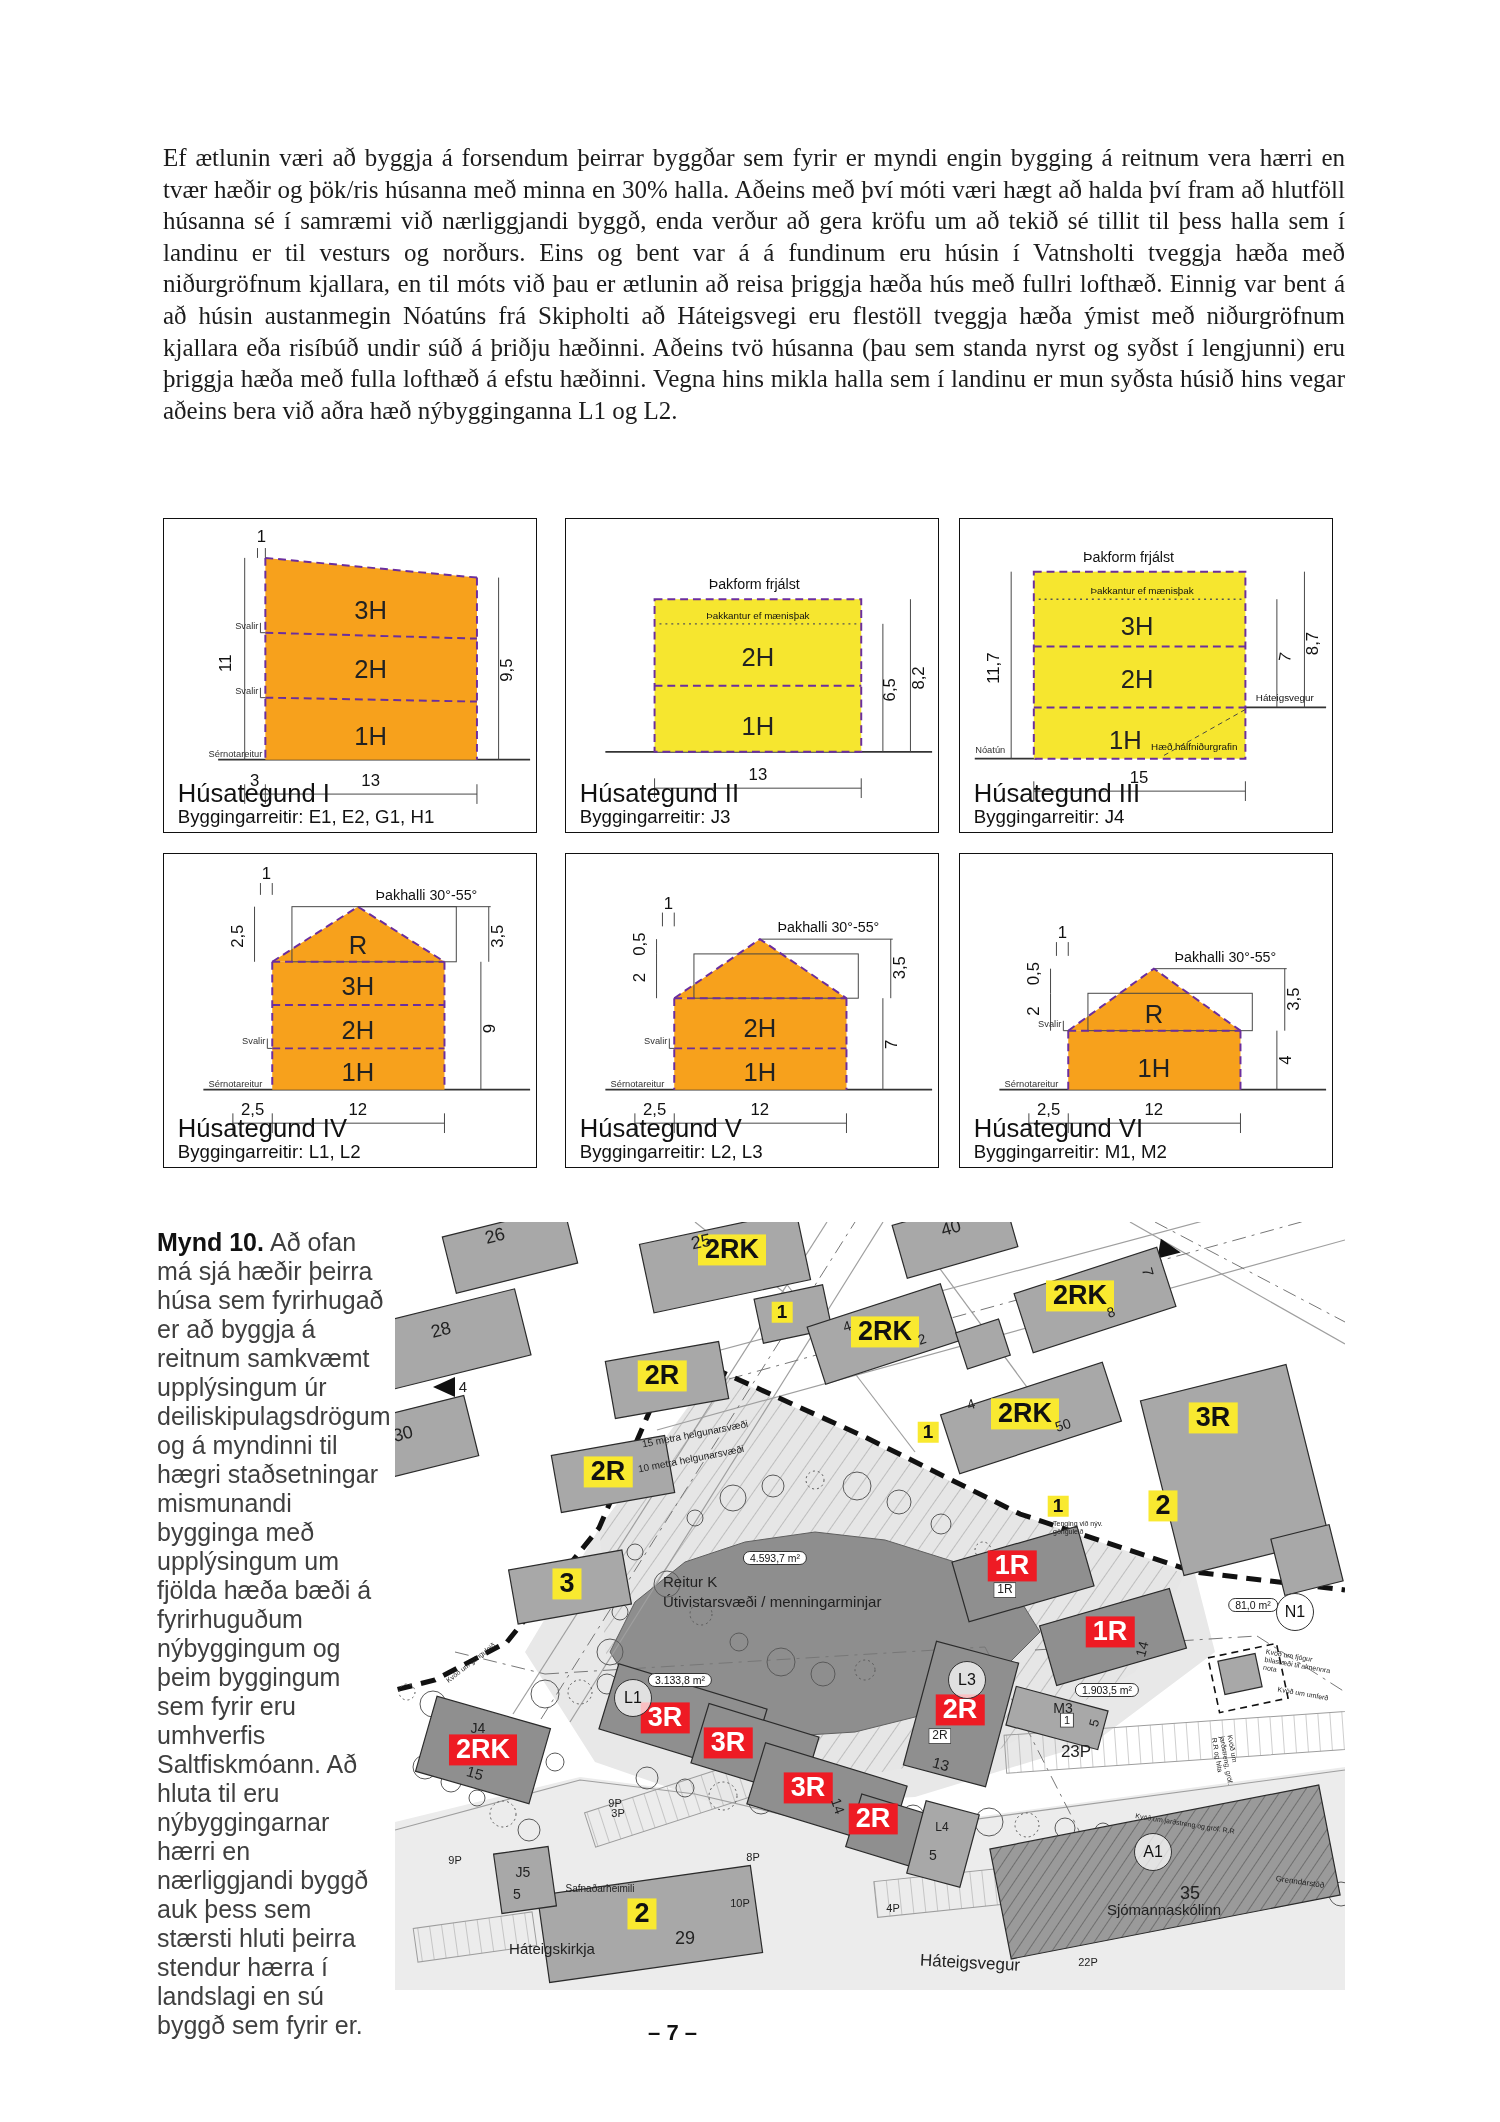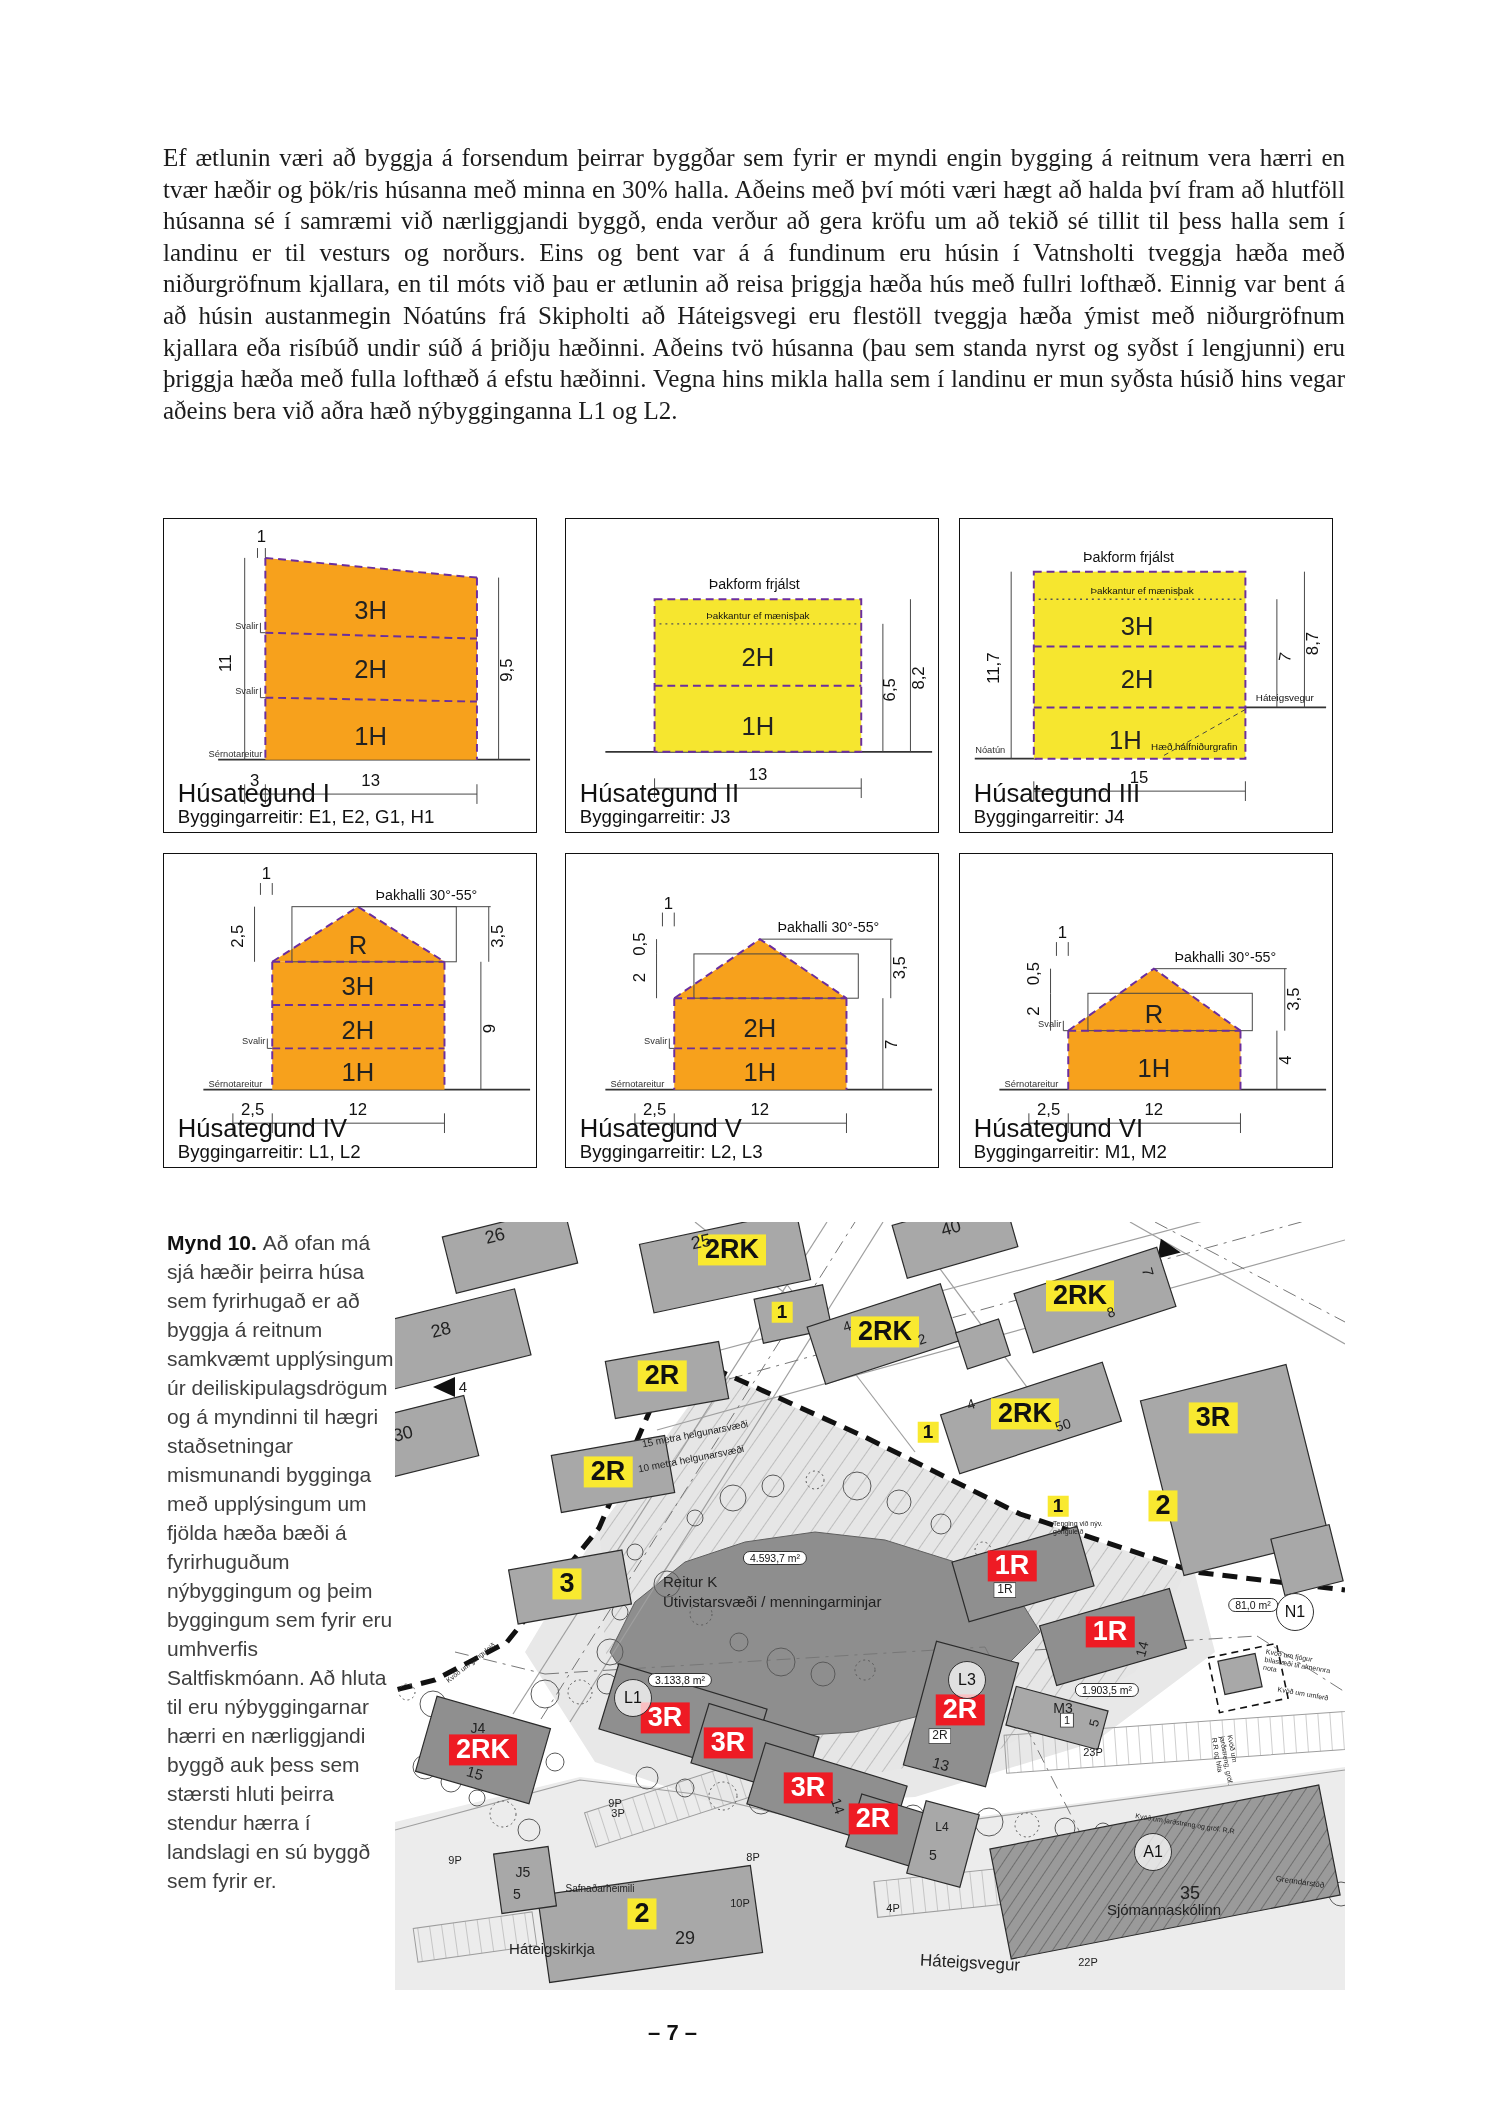--- a/index.html
+++ b/index.html
@@ -18,22 +18,22 @@
   .thin{stroke:#444;stroke-width:1;fill:none}
   .gnd{stroke:#333;stroke-width:1.8}
   .dt{font:17px "Liberation Sans",sans-serif;fill:#111}
   .fl{font:26px "Liberation Sans",sans-serif;fill:#222;text-anchor:middle}
   .sm{font:9.5px "Liberation Sans",sans-serif;fill:#333;text-anchor:end}
   .nt{font:14.5px "Liberation Sans",sans-serif;fill:#111}
   .nt2{font:10px "Liberation Sans",sans-serif;fill:#111}
   .ttl{font:26px "Liberation Sans",sans-serif;fill:#111}
   .sub{font:19px "Liberation Sans",sans-serif;fill:#111}
   
-  #fig-caption{position:absolute;left:167px;top:1228px;width:228px;
-        font-family:"Liberation Sans",sans-serif;font-size:21px;line-height:29px;color:#3f3f3f}
+  #fig-caption{position:absolute;left:157px;top:1228px;width:228px;
+        font-family:"Liberation Sans",sans-serif;font-size:25px;line-height:29px;color:#3f3f3f}
   #fig-caption b{color:#111;margin-right:6px}
   #map{position:absolute;left:395px;top:1222px;width:950px;height:768px;background:#fff;overflow:hidden}
   #bsvg{position:absolute;left:0;top:0}
   #map-labels{position:absolute;left:0;top:0;width:100%;height:100%}
   .mk{position:absolute;transform:translate(-50%,-50%) rotate(var(--r,0deg));
       font:bold 27px "Liberation Sans",sans-serif;padding:1px 7px;line-height:1.08;white-space:nowrap}
   .mk.y{background:#F9E930;color:#111}
   .mk.r{background:#EE1B24;color:#fff}
   .mk.smm{font-size:19px;padding:0 5px}
   .circ{position:absolute;transform:translate(-50%,-50%);width:36px;height:36px;border:1.5px solid #333;
@@ -516,21 +516,21 @@
         <div class="mt" style="left: 538px; top: 633px; font-size: 14px;">5</div>
         <div class="mt" style="left: 128px; top: 650px; font-size: 14px;">J5</div>
         <div class="mt" style="left: 122px; top: 672px; font-size: 14px;">5</div>
         <div class="mt" style="left: 795px; top: 637px; font-size: 18px; margin-top: 34px;">35</div>
         <div class="mt" style="left: 290px; top: 716px; font-size: 18px;">29</div>
         <div class="mt" style="left: 220px; top: 581px; font-size: 11px;">9P</div>
         <div class="mt" style="left: 60px; top: 638px; font-size: 11px;">9P</div>
         <div class="mt" style="left: 223px; top: 591px; font-size: 11px;">3P</div>
         <div class="mt" style="left: 358px; top: 635px; font-size: 11px;">8P</div>
         <div class="mt" style="left: 345px; top: 681px; font-size: 11px;">10P</div>
-        <div class="mt" style="left: 698px; top: 530px; font-size: 11px;">23P</div>
+        <div class="mt" style="left: 681px; top: 530px; font-size: 17px;">23P</div>
         <div class="mt" style="left: 498px; top: 686px; font-size: 11px;">4P</div>
         <div class="mt" style="left: 693px; top: 740px; font-size: 11px;">22P</div>
         <div class="mt" style="left: 205px; top: 667px; font-size: 10px;">Safnaðarheimili</div>
         <div class="mt" style="left: 157px; top: 727px; font-size: 15px; text-align: right;">Háteigskirkja</div>
         <div class="mt" style="left: 753px; top: 688px; font-size: 15px; margin-left: 16px;">Sjómannaskólinn</div>
         <div class="mt" style="left: 575px; top: 741px; --r: 3deg; font-size: 17px;">Háteigsvegur</div>
         <div class="mt wrap" style="left: 688px; top: 306px; font-size: 7px; width: 60px;">Tenging við nýv. gönguleið</div>
         <div class="mt wrap" style="left: 905px; top: 444px; --r: 10deg; font-size: 7px; width: 72px;">Kvöð um fjögur bílastæði til almennra nota</div>
         <div class="mt" style="left: 908px; top: 472px; --r: 10deg; font-size: 7px;">Kvöð um umferð</div>
         <div class="mt" style="left: 790px; top: 602px; --r: 9deg; font-size: 7px;">Kvöð um jarðstreng og gröf. R.R</div>

